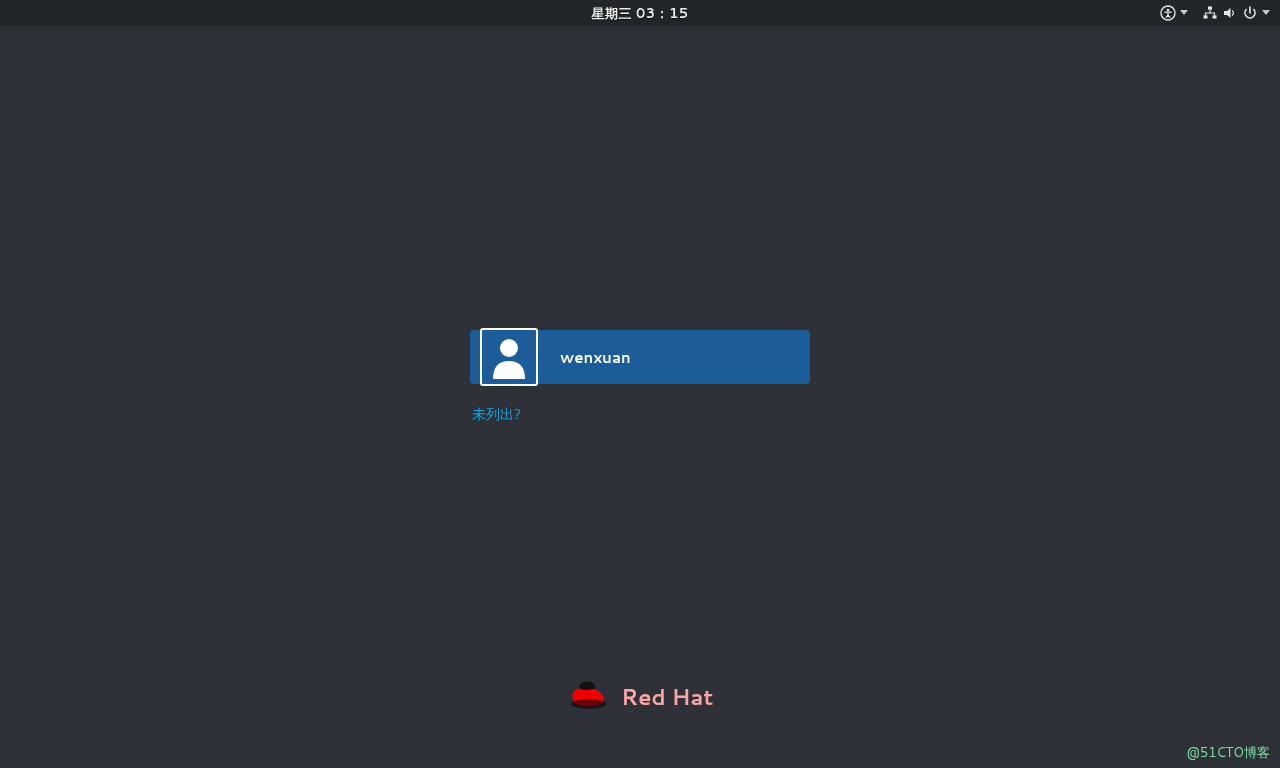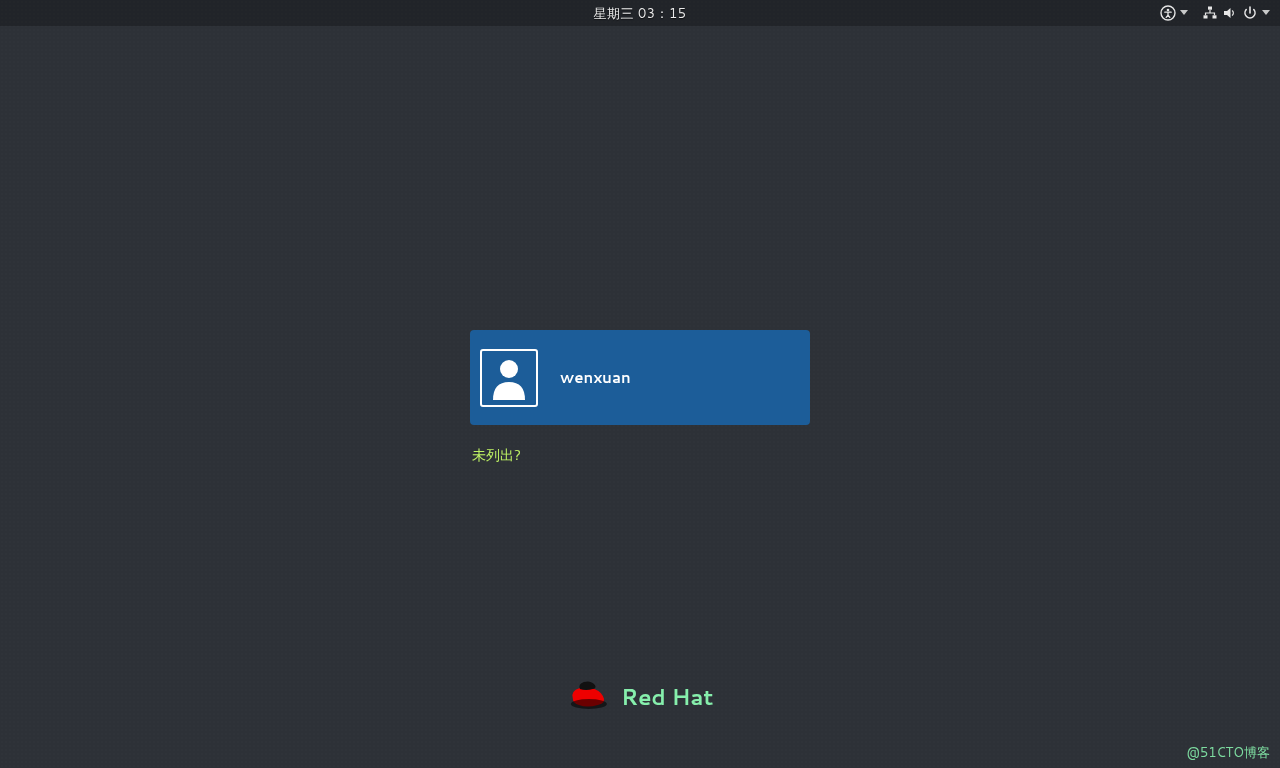--- a/index.html
+++ b/index.html
@@ -16,21 +16,21 @@
   
   .topbar {
     position: absolute;
     top: 0; left: 0; right: 0;
     height: 26px;
     background: rgba(0,0,0,0.25);
     display: flex;
     align-items: center;
     justify-content: center;
     font-size: 13px;
-    font-weight: 400;
+    font-weight: 700;
     color: #eaeaea;
     text-shadow: 0 1px 1px rgba(0,0,0,0.6);
   }
   .topbar .center {
     position: absolute;
     left: 50%;
     transform: translateX(-50%);
     display: flex;
     align-items: center;
     gap: 4px;
@@ -55,21 +55,21 @@
   .login-wrap {
     position: absolute;
     top: 330px;
     left: 50%;
     transform: translateX(-50%);
     width: 340px;
   }
   .user-entry {
     background: #1c5d99;
     border-radius: 4px;
-    height: 95px;
+    height: 54px;
     display: flex;
     align-items: center;
     padding: 8px 10px;
     gap: 22px;
     cursor: pointer;
   }
   .avatar-frame {
     width: 58px;
     height: 58px;
     border: 2px solid #ffffff;
@@ -82,37 +82,37 @@
   .avatar-frame svg { display: block; }
   .username {
     color: #ffffff;
     font-size: 15px;
     font-weight: 600;
   }
   .not-listed {
     margin-top: 20px;
     margin-left: 2px;
     font-size: 14px;
-    color: #bef264;
+    color: #0ea5e9;
     cursor: pointer;
     width: fit-content;
   }
 
   
   .branding {
     position: absolute;
     bottom: 52px;
     left: 50%;
     transform: translateX(-50%);
     display: flex;
     align-items: center;
     gap: 10px;
   }
   .brand-text {
-    color: #86efac;
+    color: #fca5a5;
     font-size: 22px;
     font-weight: 700;
     letter-spacing: -0.2px;
   }
 
   
   .watermark {
     position: absolute;
     right: 10px;
     bottom: 6px;

